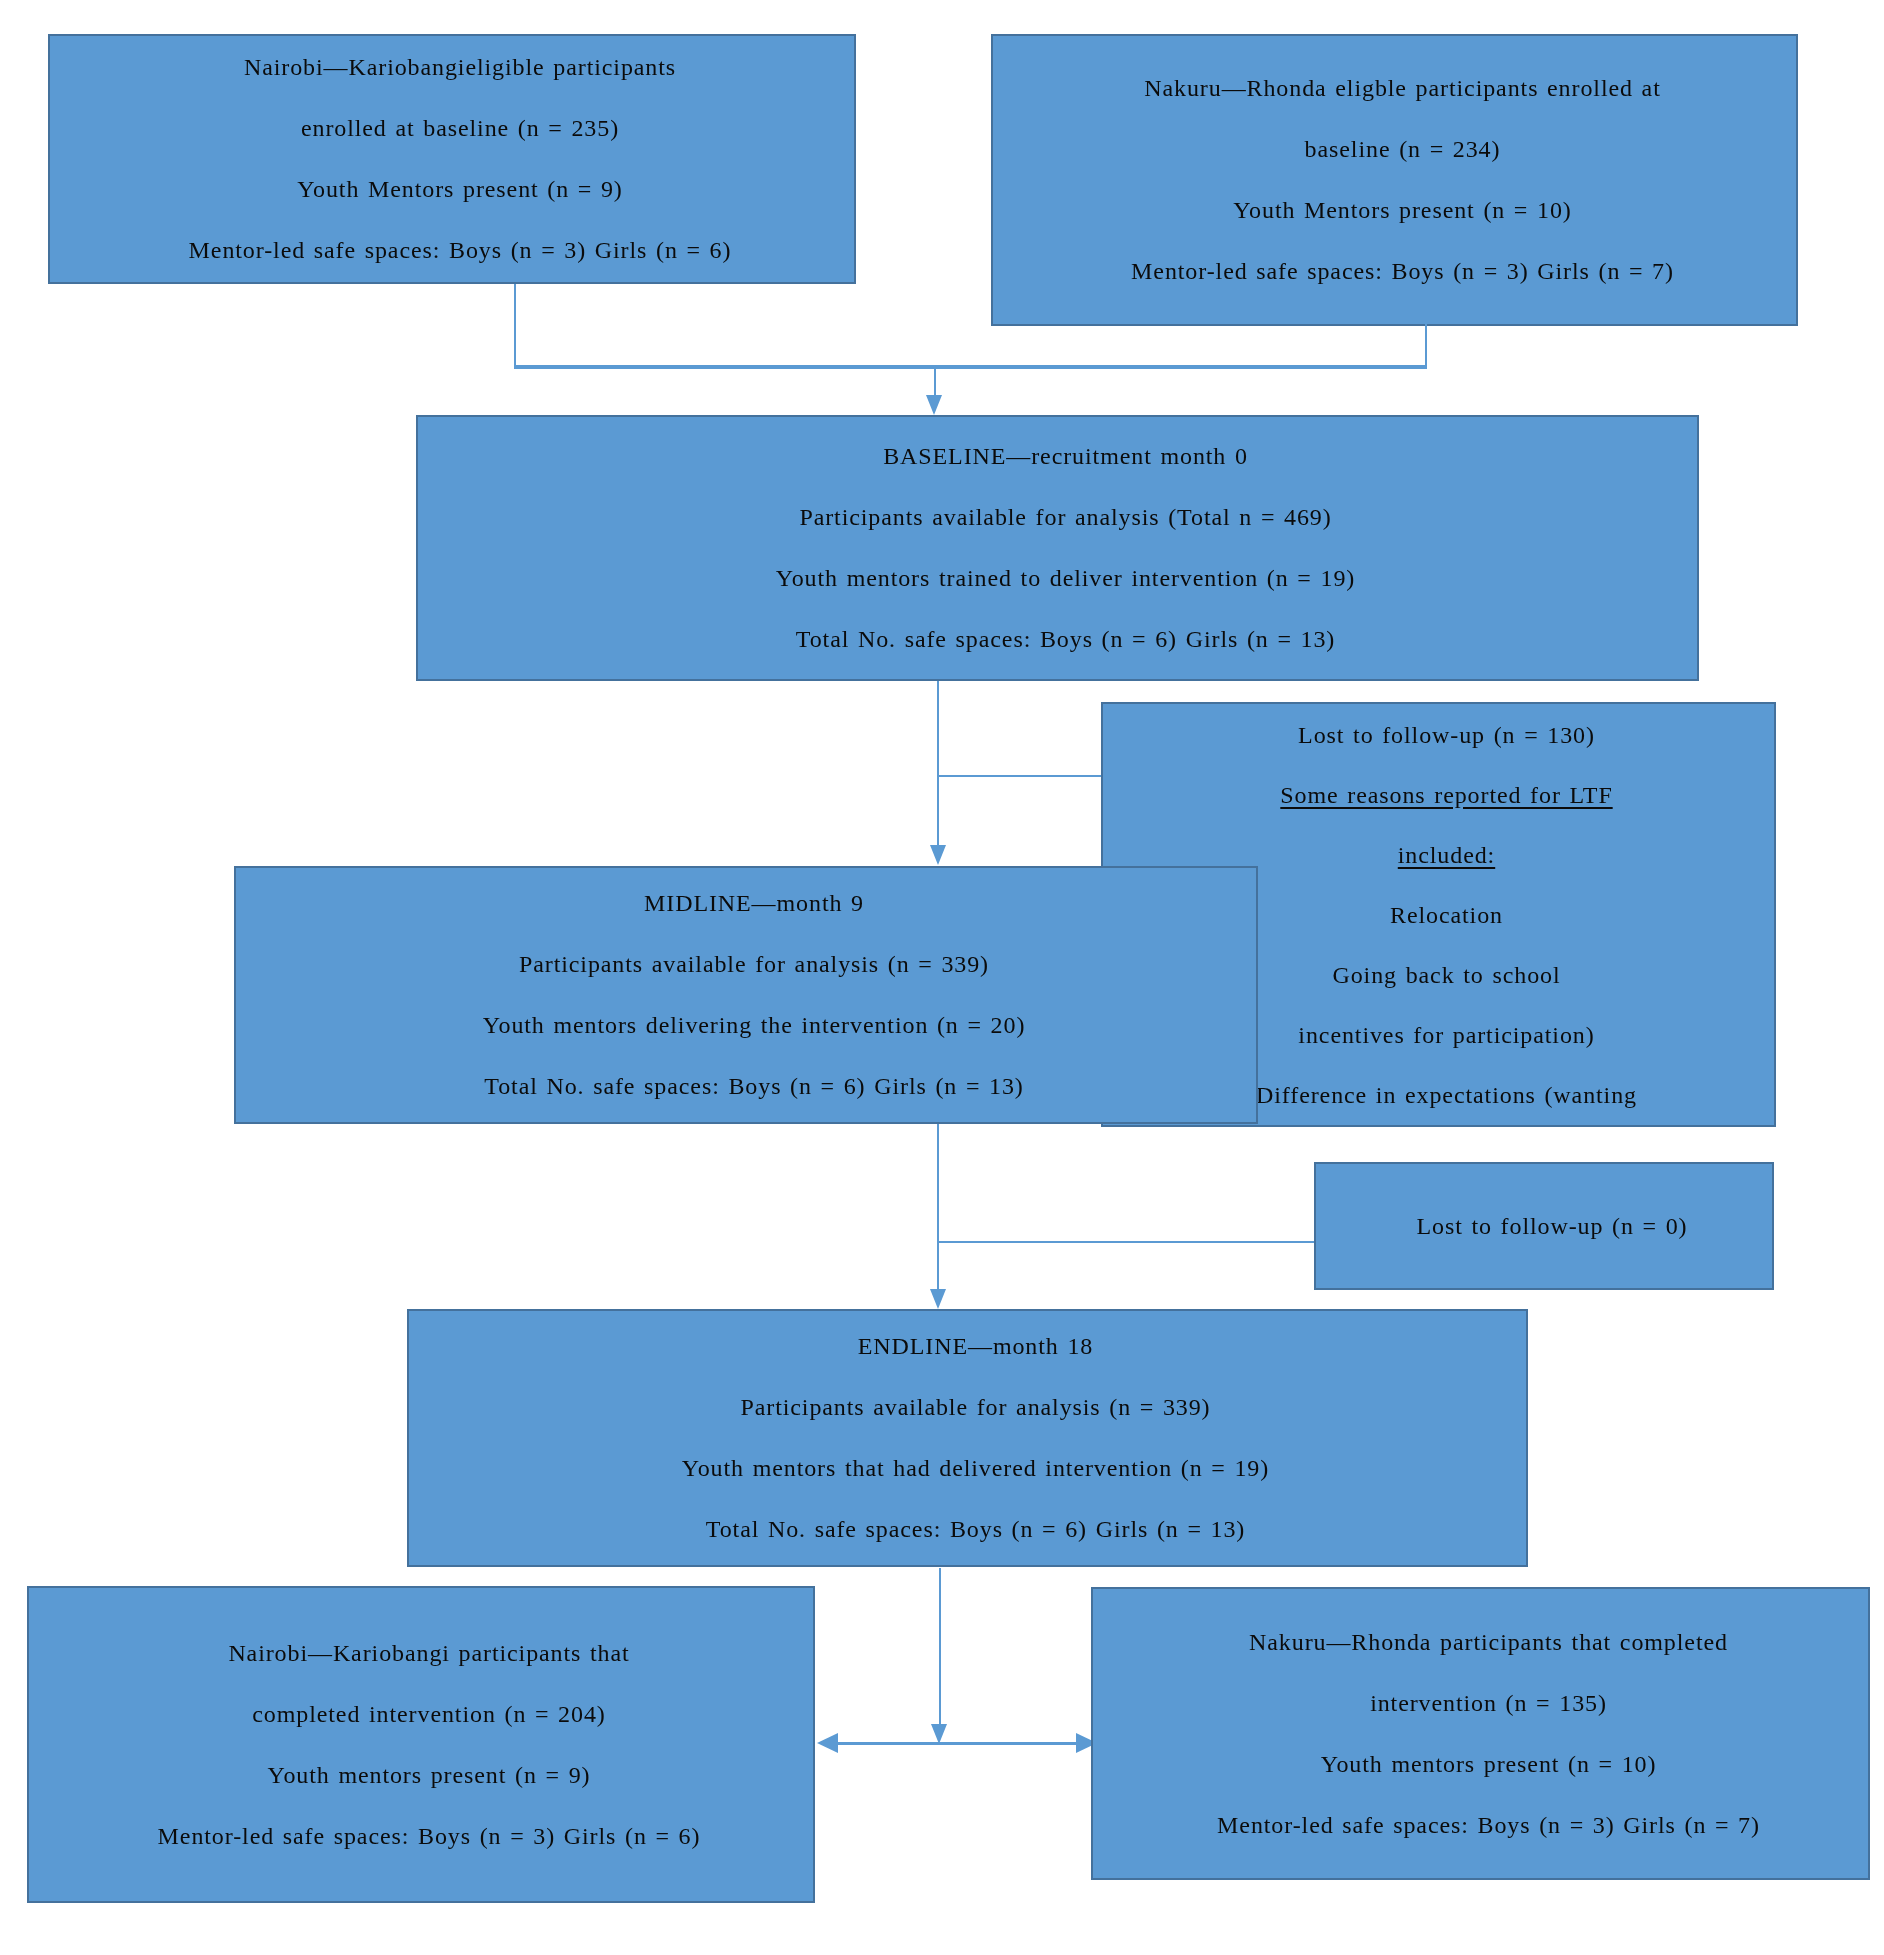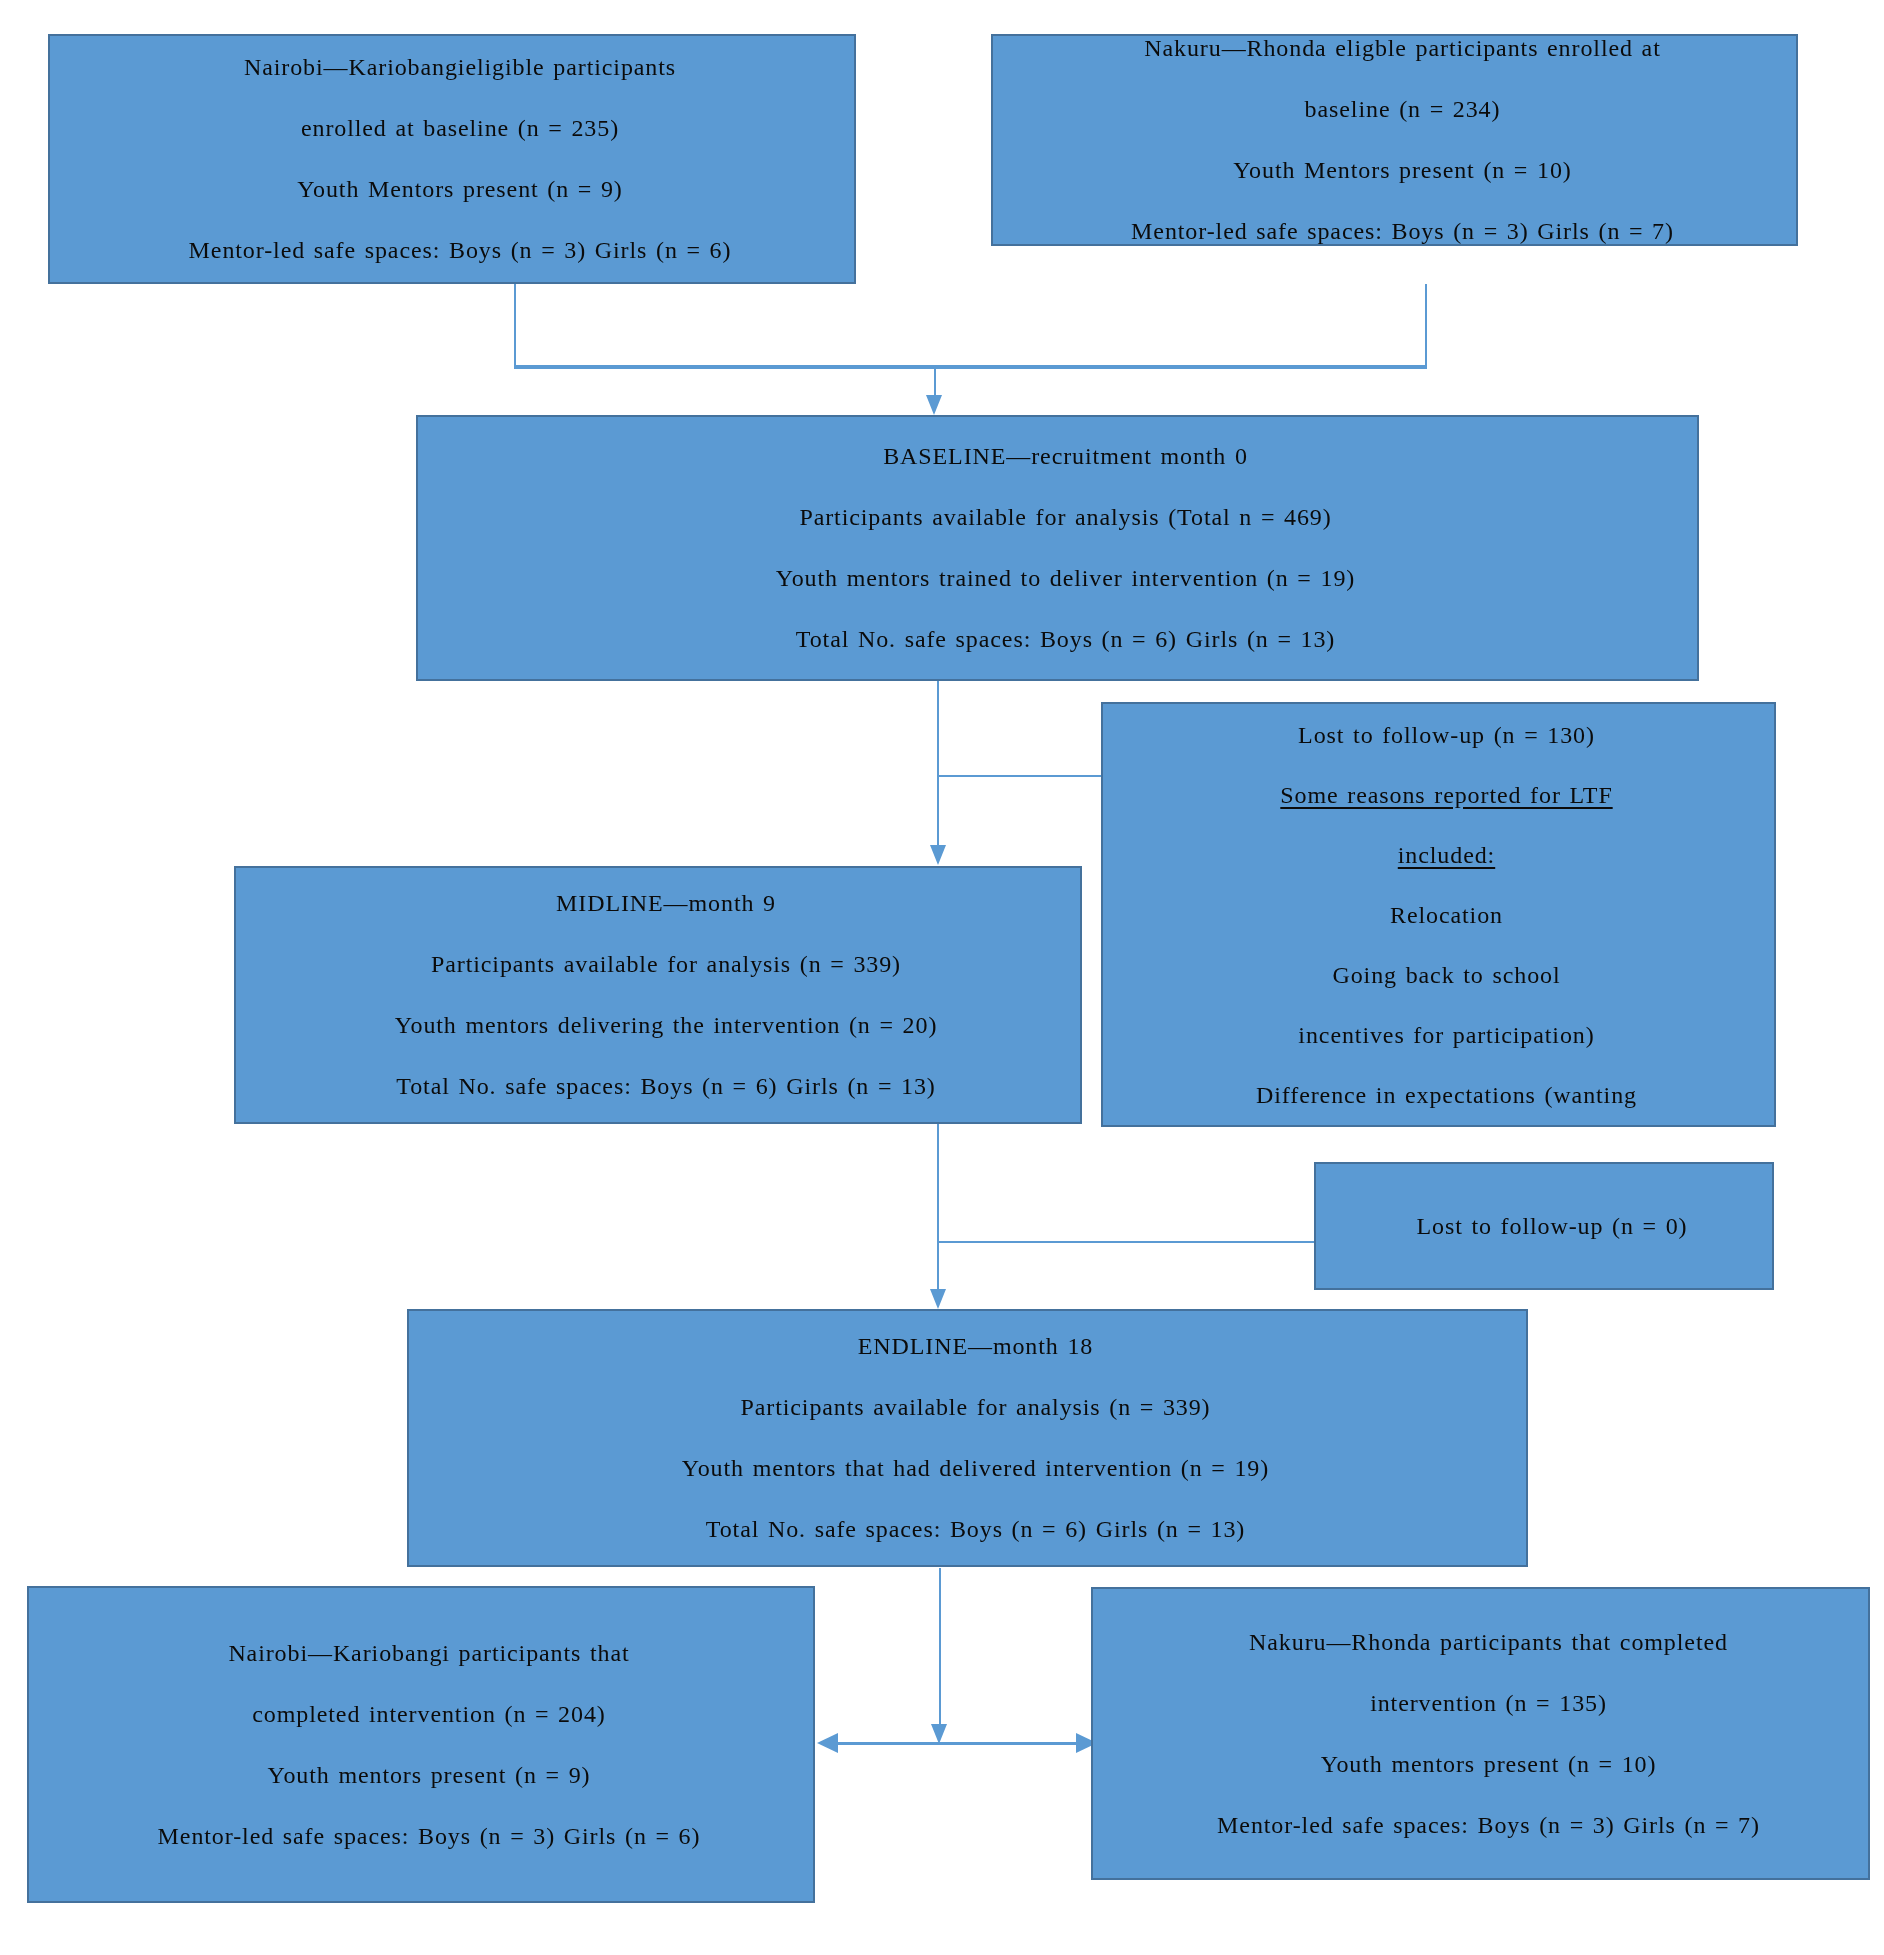--- a/index.html
+++ b/index.html
@@ -63,21 +63,21 @@
 
 <div id="canvas">
 
   <div class="box" style="left:48px;top:34px;width:808px;height:250px;">
     <div class="ln">Nairobi—Kariobangieligible participants</div>
     <div class="ln">enrolled at baseline (n = 235)</div>
     <div class="ln">Youth Mentors present (n = 9)</div>
     <div class="ln">Mentor-led safe spaces: Boys (n = 3) Girls (n = 6)</div>
   </div>
 
-  <div class="box" style="left:991px;top:34px;width:807px;height:212px;align-items:center;">
+  <div class="box" style="left:991px;top:34px;width:807px;height:292px;align-items:center;">
     <div class="ln">Nakuru—Rhonda eligble participants enrolled at</div>
     <div class="ln">baseline (n = 234)</div>
     <div class="ln">Youth Mentors present (n = 10)</div>
     <div class="ln">Mentor-led safe spaces: Boys (n = 3) Girls (n = 7)</div>
   </div>
 
   <div class="vline" style="left:514px;top:284px;width:2.2px;height:83px;"></div>
   <div class="vline" style="left:1425px;top:284px;width:2.2px;height:83px;"></div>
   <div class="hline" style="left:514px;top:365px;width:913px;height:4px;"></div>
   <div class="vline" style="left:934px;top:369px;width:2.2px;height:28px;"></div>
@@ -97,21 +97,21 @@
   <div class="box tight" style="left:1101px;top:702px;width:675px;height:425px;">
     <div class="ln">Lost to follow-up (n = 130)</div>
     <div class="ln u">Some reasons reported for LTF</div>
     <div class="ln u">included:</div>
     <div class="ln">Relocation</div>
     <div class="ln">Going back to school</div>
     <div class="ln">incentives for participation)</div>
     <div class="ln">Difference in expectations (wanting</div>
   </div>
 
-  <div class="box" style="left:234px;top:866px;width:848px;height:258px;">
+  <div class="box" style="left:234px;top:866px;width:1024px;height:258px;">
     <div class="ln">MIDLINE—month 9</div>
     <div class="ln">Participants available for analysis (n = 339)</div>
     <div class="ln">Youth mentors delivering the intervention (n = 20)</div>
     <div class="ln">Total No. safe spaces: Boys (n = 6) Girls (n = 13)</div>
   </div>
 
   <div class="vline" style="left:937px;top:1124px;width:2.2px;height:165px;"></div>
   <div class="hline" style="left:937px;top:1241px;width:379px;height:2.2px;"></div>
   <div class="arrow-down" style="left:930px;top:1289px;"></div>
 

